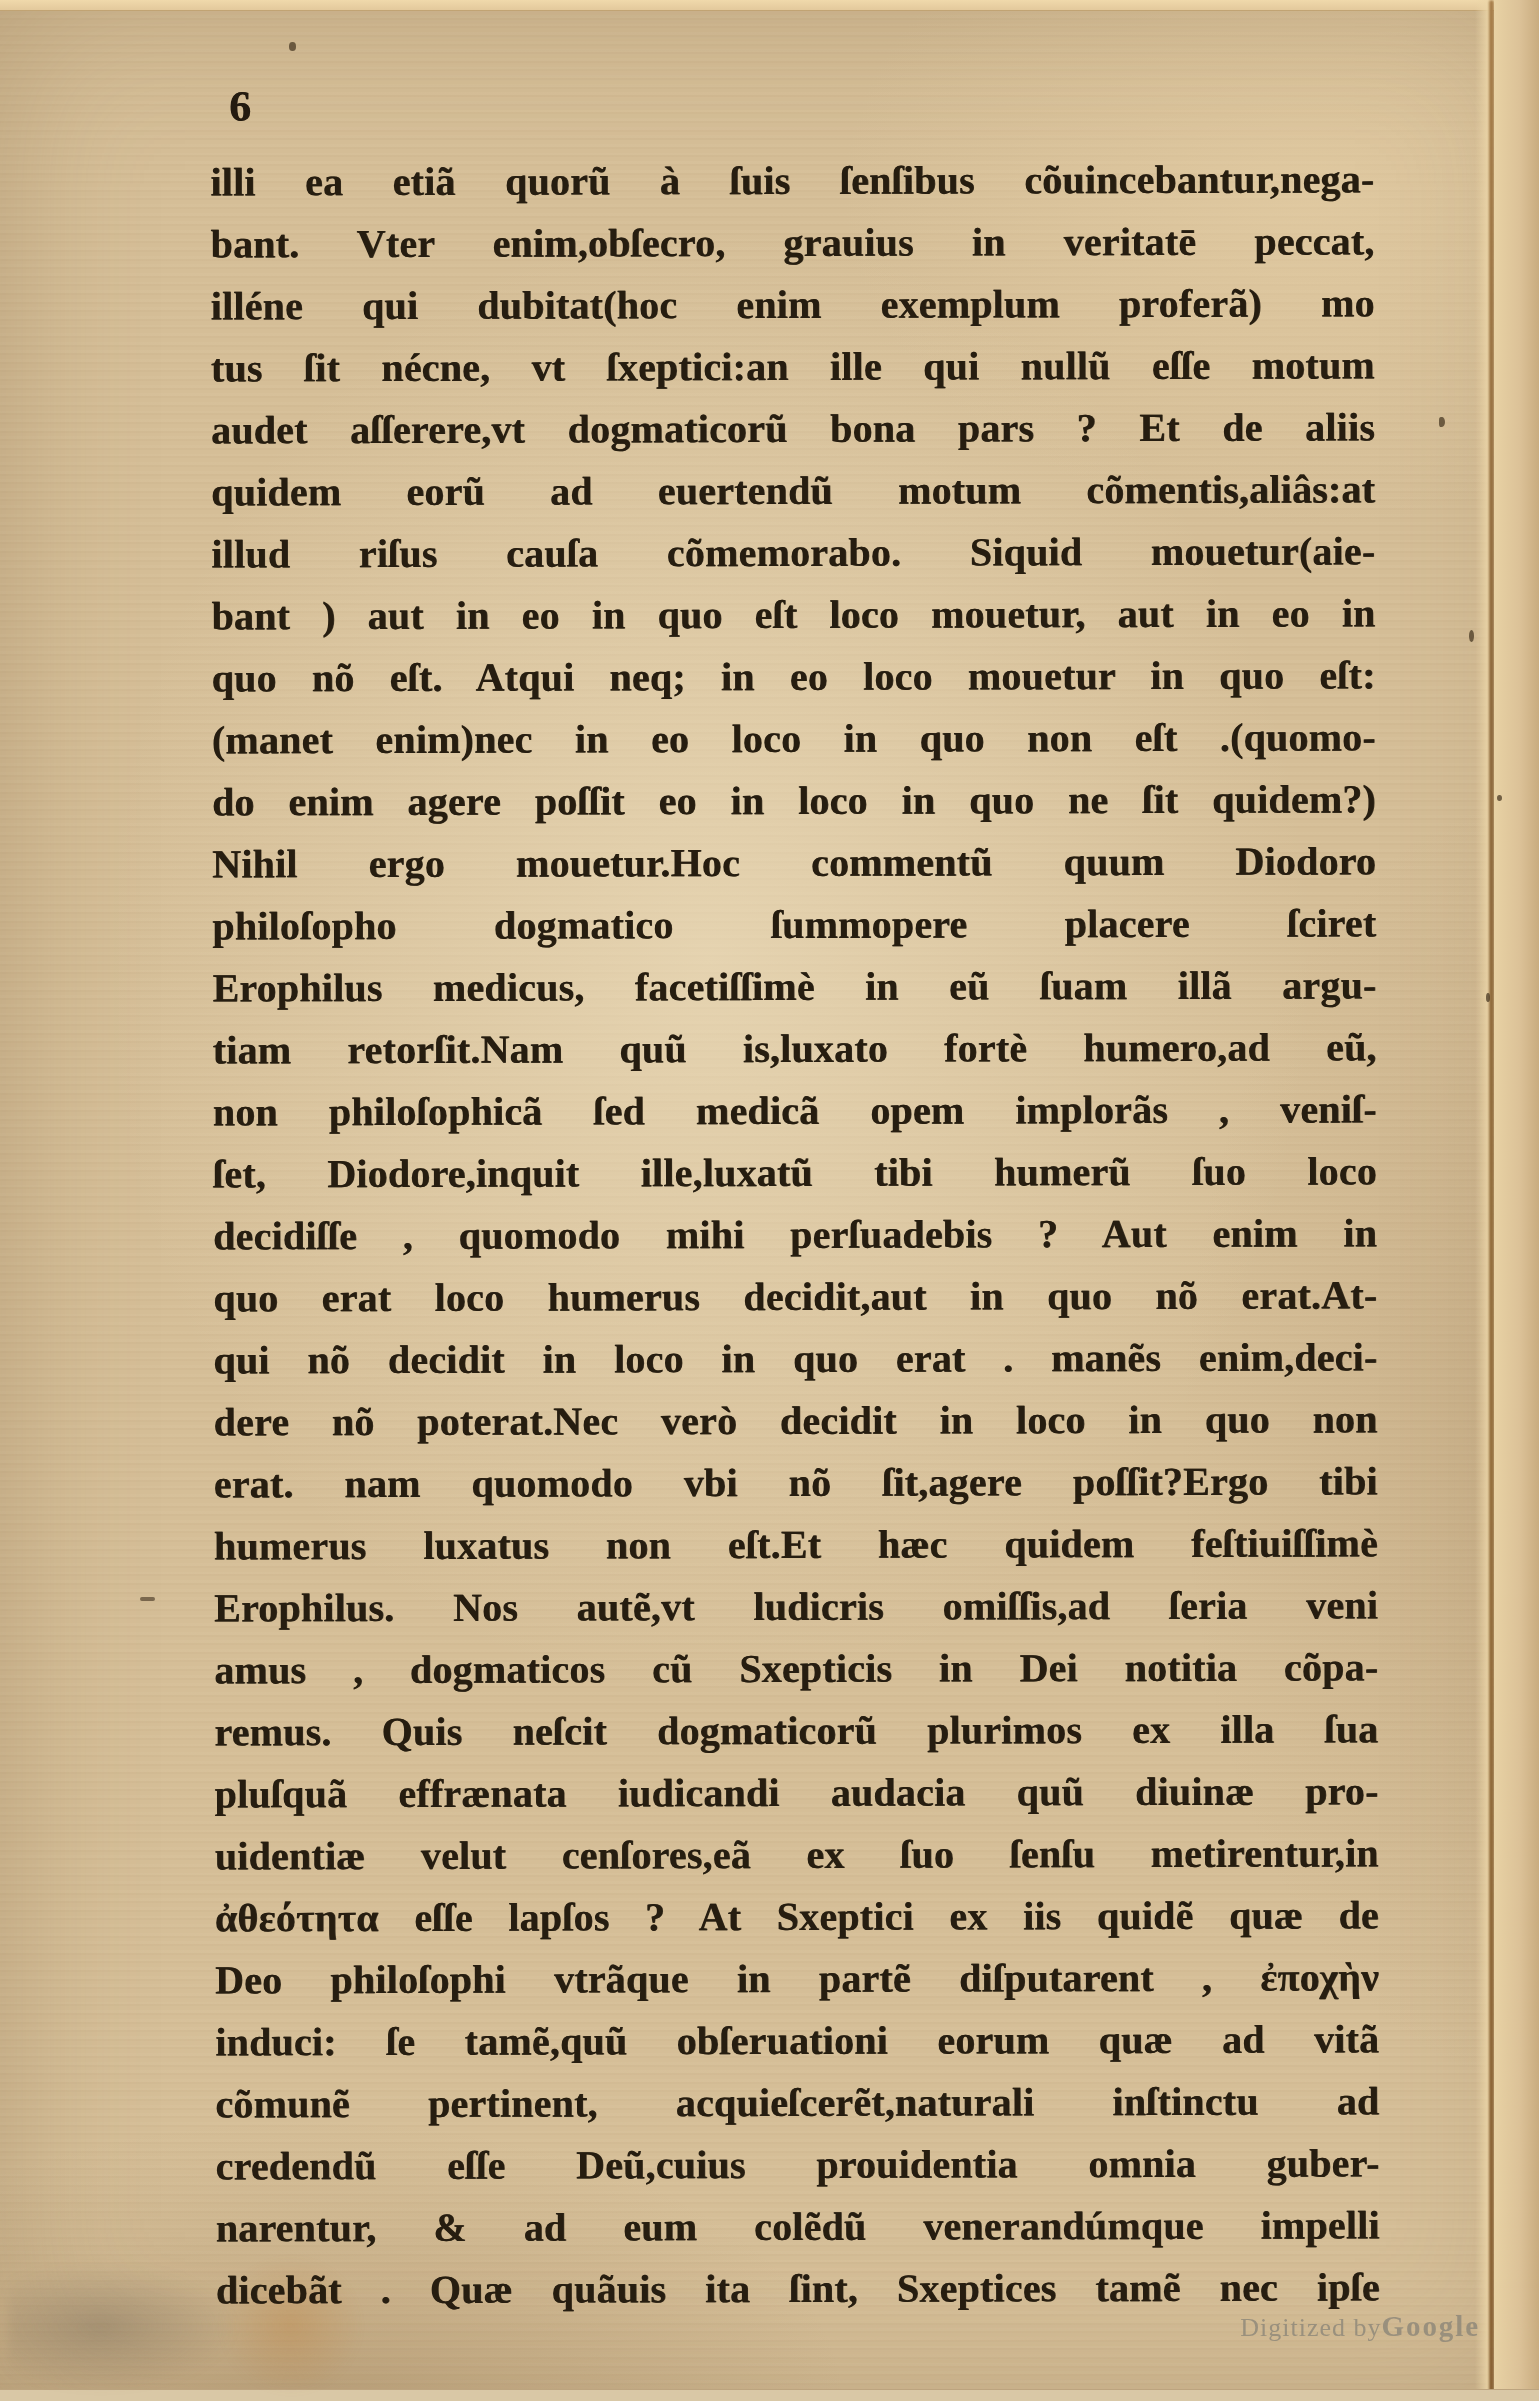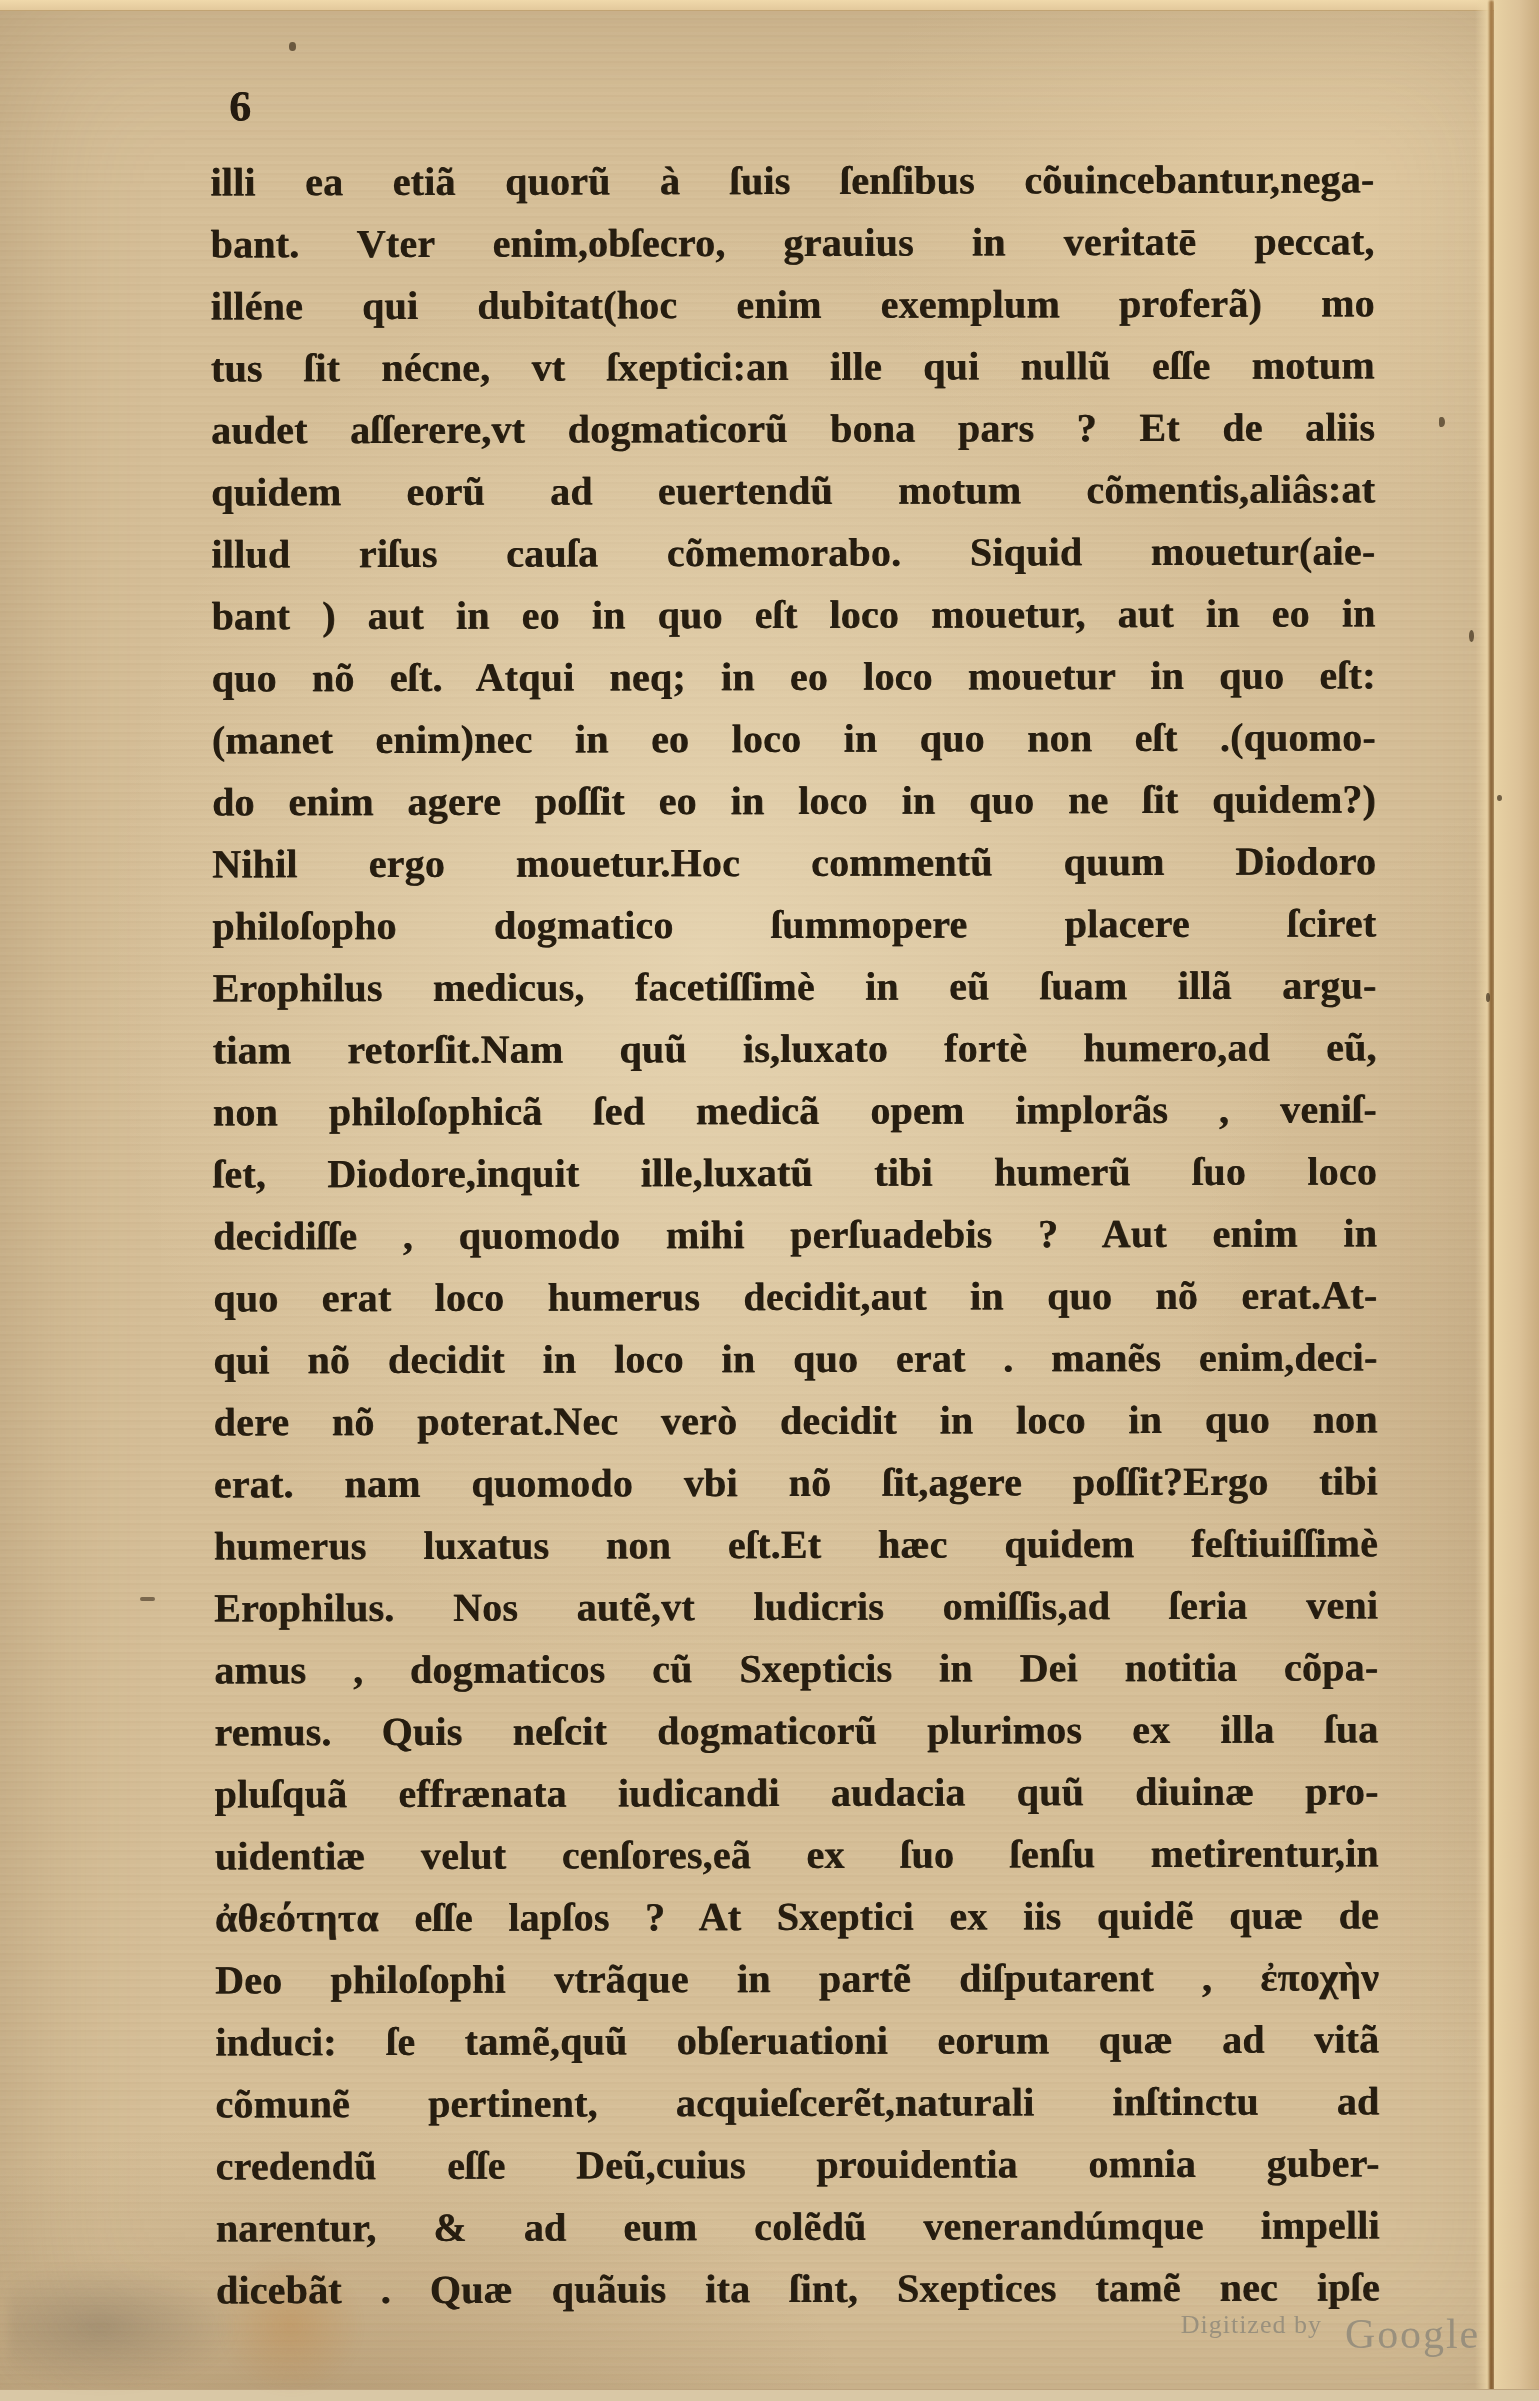--- a/index.html
+++ b/index.html
@@ -86,25 +86,25 @@
     line-height:62px;
     text-align:justify;
     text-align-last:justify;
     height:62px;
     white-space:normal;
     overflow:visible;
   }
   
   .watermark {
     position:absolute; right:60px; top:2310px;
-    display:flex; align-items:flex-start; gap:23px;
+    display:flex; align-items:flex-end; gap:0;
     color:#8d8779; opacity:0.8;
   }
   .wm-prefix { font-size:26px; letter-spacing:1px; }
-  .wm-brand  { font-size:42px; letter-spacing:1.9px; }
+  .wm-brand  { font-size:29px; letter-spacing:1.9px;font-weight:bold; }
 </style>
 </head>
 <body>
 
 <div class="scan">
   <div class="paper"></div>
 
   <div class="edge-top"></div>
   <div class="fold-highlight"></div>
   <div class="fold-crease"></div>

